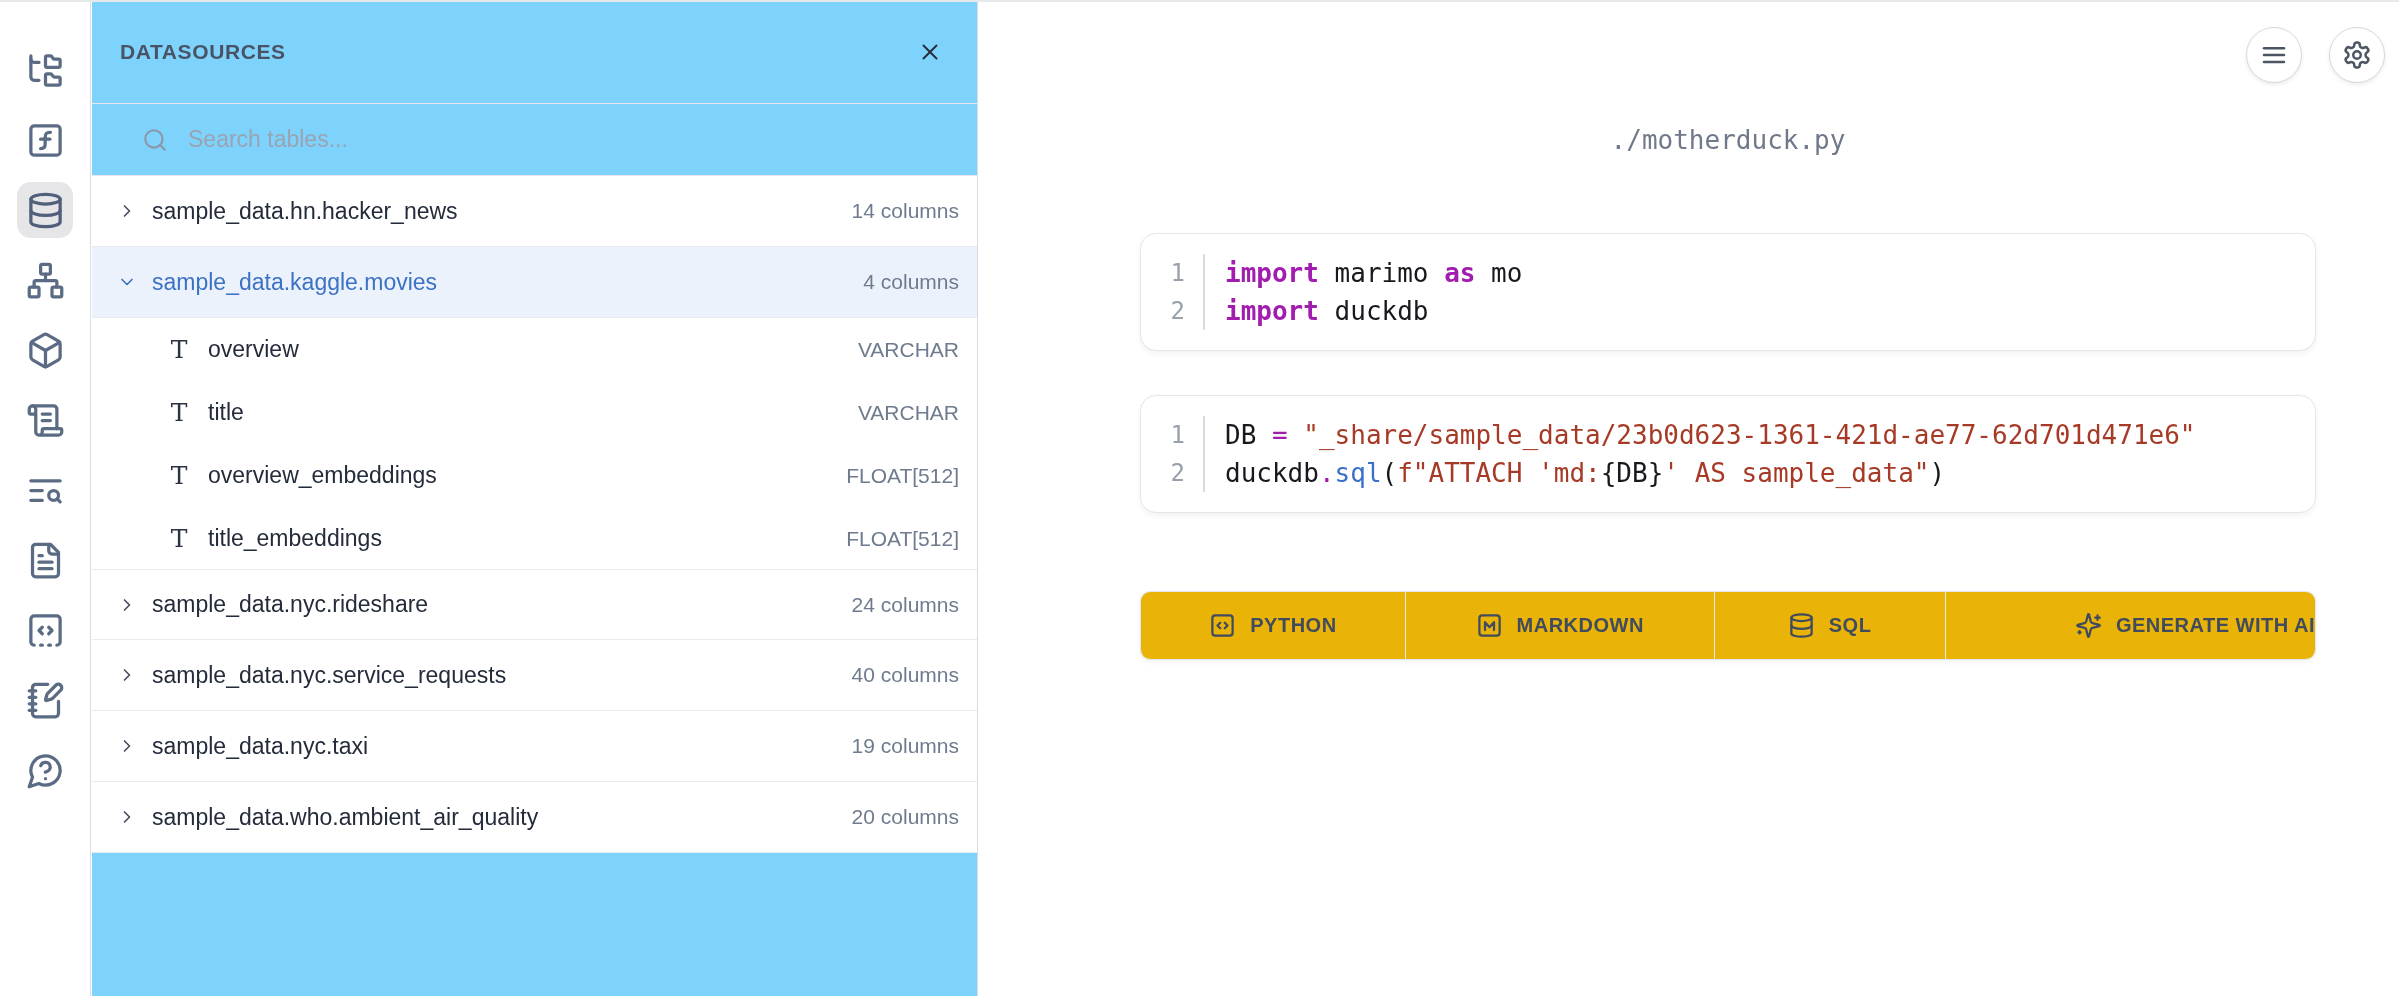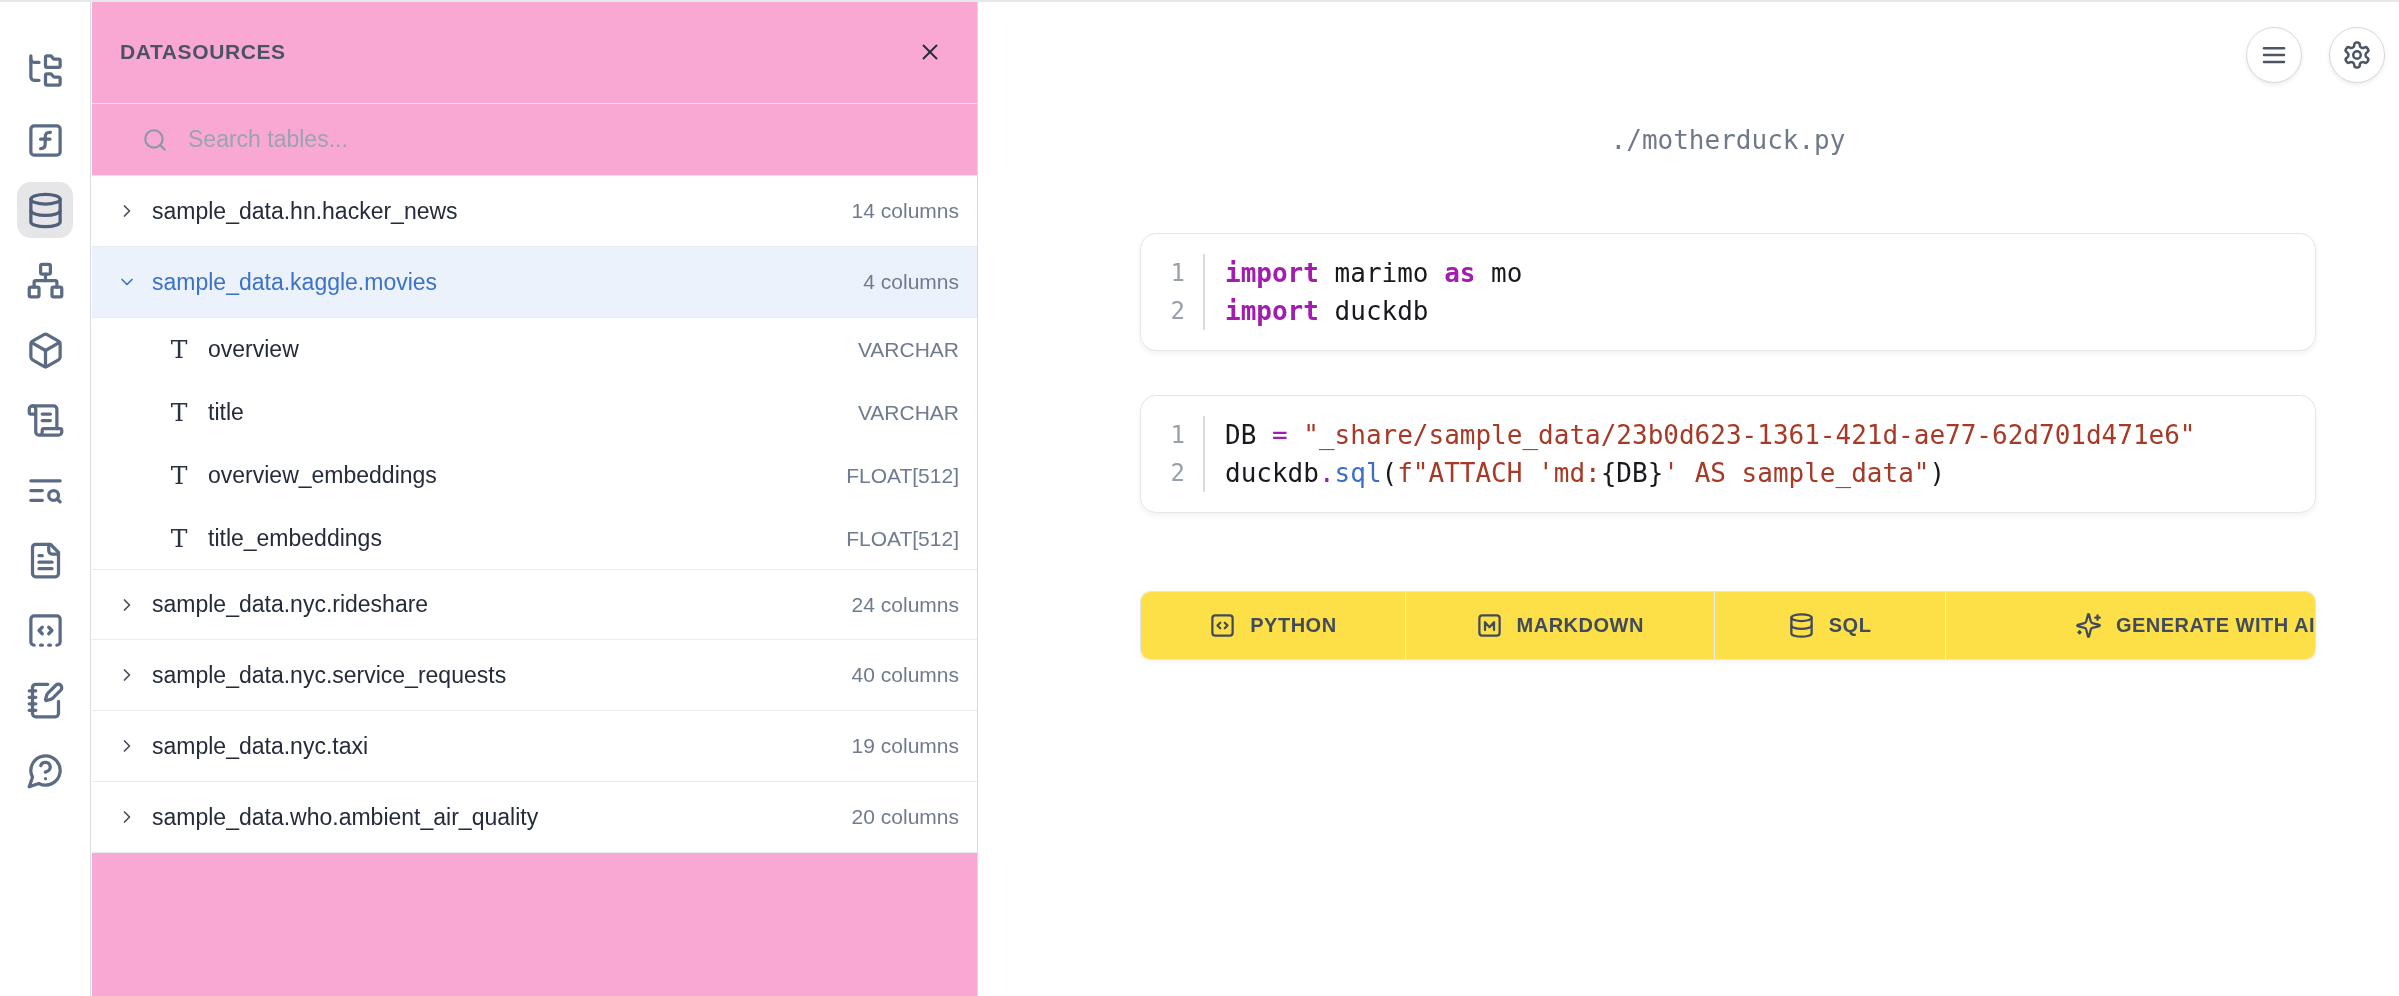--- a/index.html
+++ b/index.html
@@ -24,21 +24,21 @@
     width:56px; height:56px; border-radius:14px; border:none; background:transparent;
     display:flex; align-items:center; justify-content:center;
     color:var(--rail-icon); cursor:pointer; flex:none;
   }
   .rail-btn.active { background:#e6e6e9; color:#51607a; }
   .rail-btn svg { width:39px; height:39px; }
 
   
   .panel {
     position:absolute; left:92px; top:0; width:886px; height:996px;
-    background:#f9a8d4; border-right:1px solid #d8dbe1;
+    background:#7dd3fc; border-right:1px solid #d8dbe1;
   }
   .panel-header {
     height:104px; display:flex; align-items:center;
     padding:0 30px 0 28px; border-bottom:1px solid #e4e7ec;
   }
   .panel-title { flex:1; font-size:21px; font-weight:700; letter-spacing:.6px; color:#4a5365; }
   .close-btn { border:none; background:transparent; color:#272e3a; cursor:pointer; display:flex; padding:4px; }
   .close-btn svg { width:26px; height:26px; }
 
   .search-row {
@@ -108,21 +108,21 @@
   .tok-str { color:var(--code-str); }
   .tok-fn  { color:var(--code-fn); }
 
   .add-row {
     margin-top:78px; height:69px; display:flex; background:#fff;
     border:1px solid #e3e6ec; border-radius:10px; box-shadow:0 2px 6px rgba(0,0,0,.05);
     overflow:hidden;
   }
   .add-btn {
     display:flex; align-items:center; justify-content:center; gap:14px;
-    border:none; background:#fde047; border-right:1px solid #e8ebf0; cursor:pointer;
+    border:none; background:#eab308; border-right:1px solid #e8ebf0; cursor:pointer;
     font-family:"Liberation Sans", sans-serif;
     font-size:20px; font-weight:700; letter-spacing:.5px; color:#414b5e;
   }
   .add-btn:last-child { border-right:none; }
   .add-btn svg { width:27px; height:27px; flex:none; }
   .add-btn:nth-child(1){ flex:265 1 0; }
   .add-btn:nth-child(2){ flex:309 1 0; }
   .add-btn:nth-child(3){ flex:231 1 0; }
   .add-btn:nth-child(4){ flex:371 1 0;justify-content:flex-end; }
 </style>

